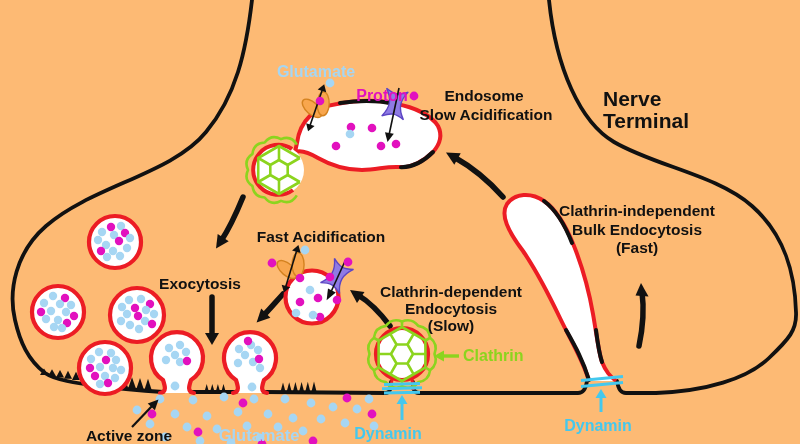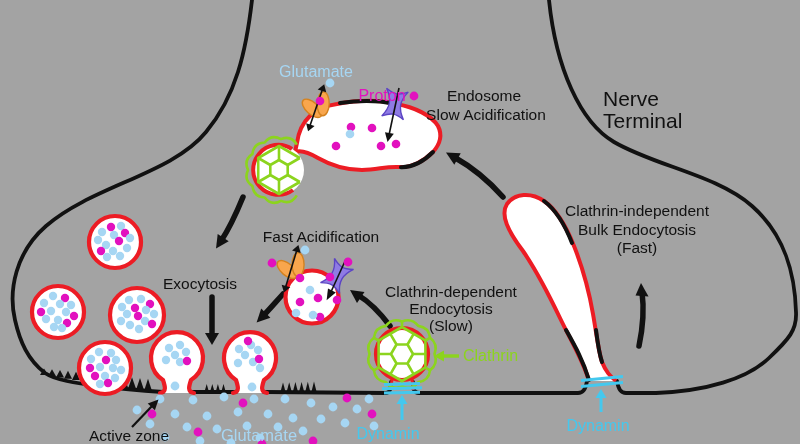--- a/index.html
+++ b/index.html
@@ -1,17 +1,17 @@
 <!DOCTYPE html>
 <html><head>
 <meta charset="utf-8">
 <style>
   html,body{margin:0;padding:0;background:#fff;}
-  .stage{position:relative;width:800px;height:444px;background:#a3a3a3;overflow:hidden;
-         font-family:"Liberation Sans",sans-serif;}
+  .stage{position:relative;width:800px;height:444px;background:#fdba74;overflow:hidden;
+         font-family:"Liberation Sans",sans-serif;font-weight:bold;}
   svg{position:absolute;left:0;top:0;}
   text{font-family:"Liberation Sans",sans-serif;}
   .lbl{fill:#111;font-size:15.5px;}
   .lbl-big{fill:#111;font-size:21px;}
 </style>
 </head>
 <body>
 
 <div class="stage" style="--red: #EC1C24; --green: #8CD41E; --cyan: #44C8EE; --lb: #A6D6F3; --mg: #E211BE; --orange: #F8A64D; --orangeS: #D4821F; --purple: #8F7BE4; --purpleS: #5C45C4;">
 <svg id="svg" width="800" height="444" viewBox="0 0 800 444">

